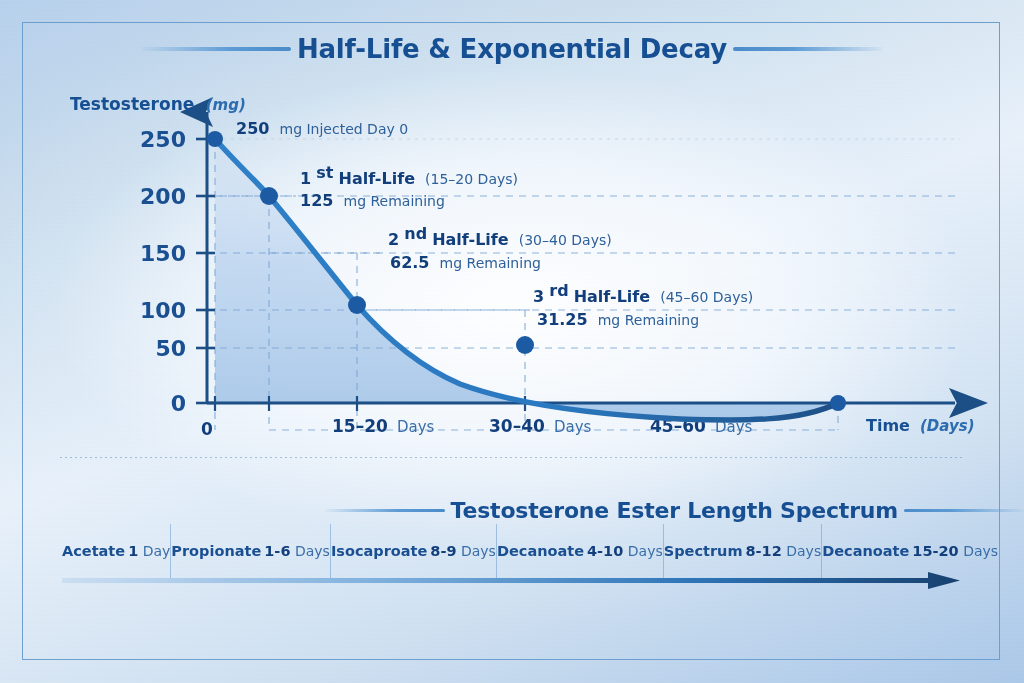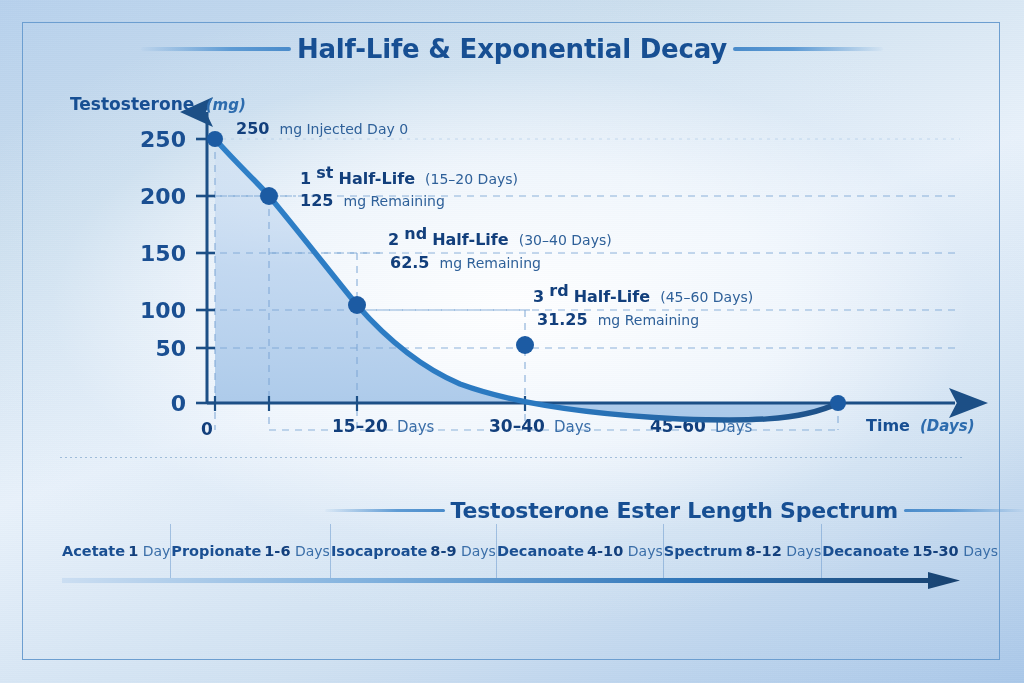--- a/index.html
+++ b/index.html
@@ -367,21 +367,21 @@
     <div class="ester-cell">
       <div class="ester-name">Spectrum</div>
       <div class="ester-dur">
         <b>8-12</b>
         <span>Days</span>
       </div>
     </div>
     <div class="ester-cell">
       <div class="ester-name">Decanoate</div>
       <div class="ester-dur">
-        <b>15-30</b>
+        <b>15-20</b>
         <span>Days</span>
       </div>
     </div>
   </div>
 
   <svg id="ester-arrow" width="900" height="22">
     <defs>
       <linearGradient id="esterArrowGrad" x1="0" y1="0" x2="1" y2="0">
         <stop offset="0%" stop-color="#cbdef2"></stop>
         <stop offset="35%" stop-color="#7fb0dd"></stop>

